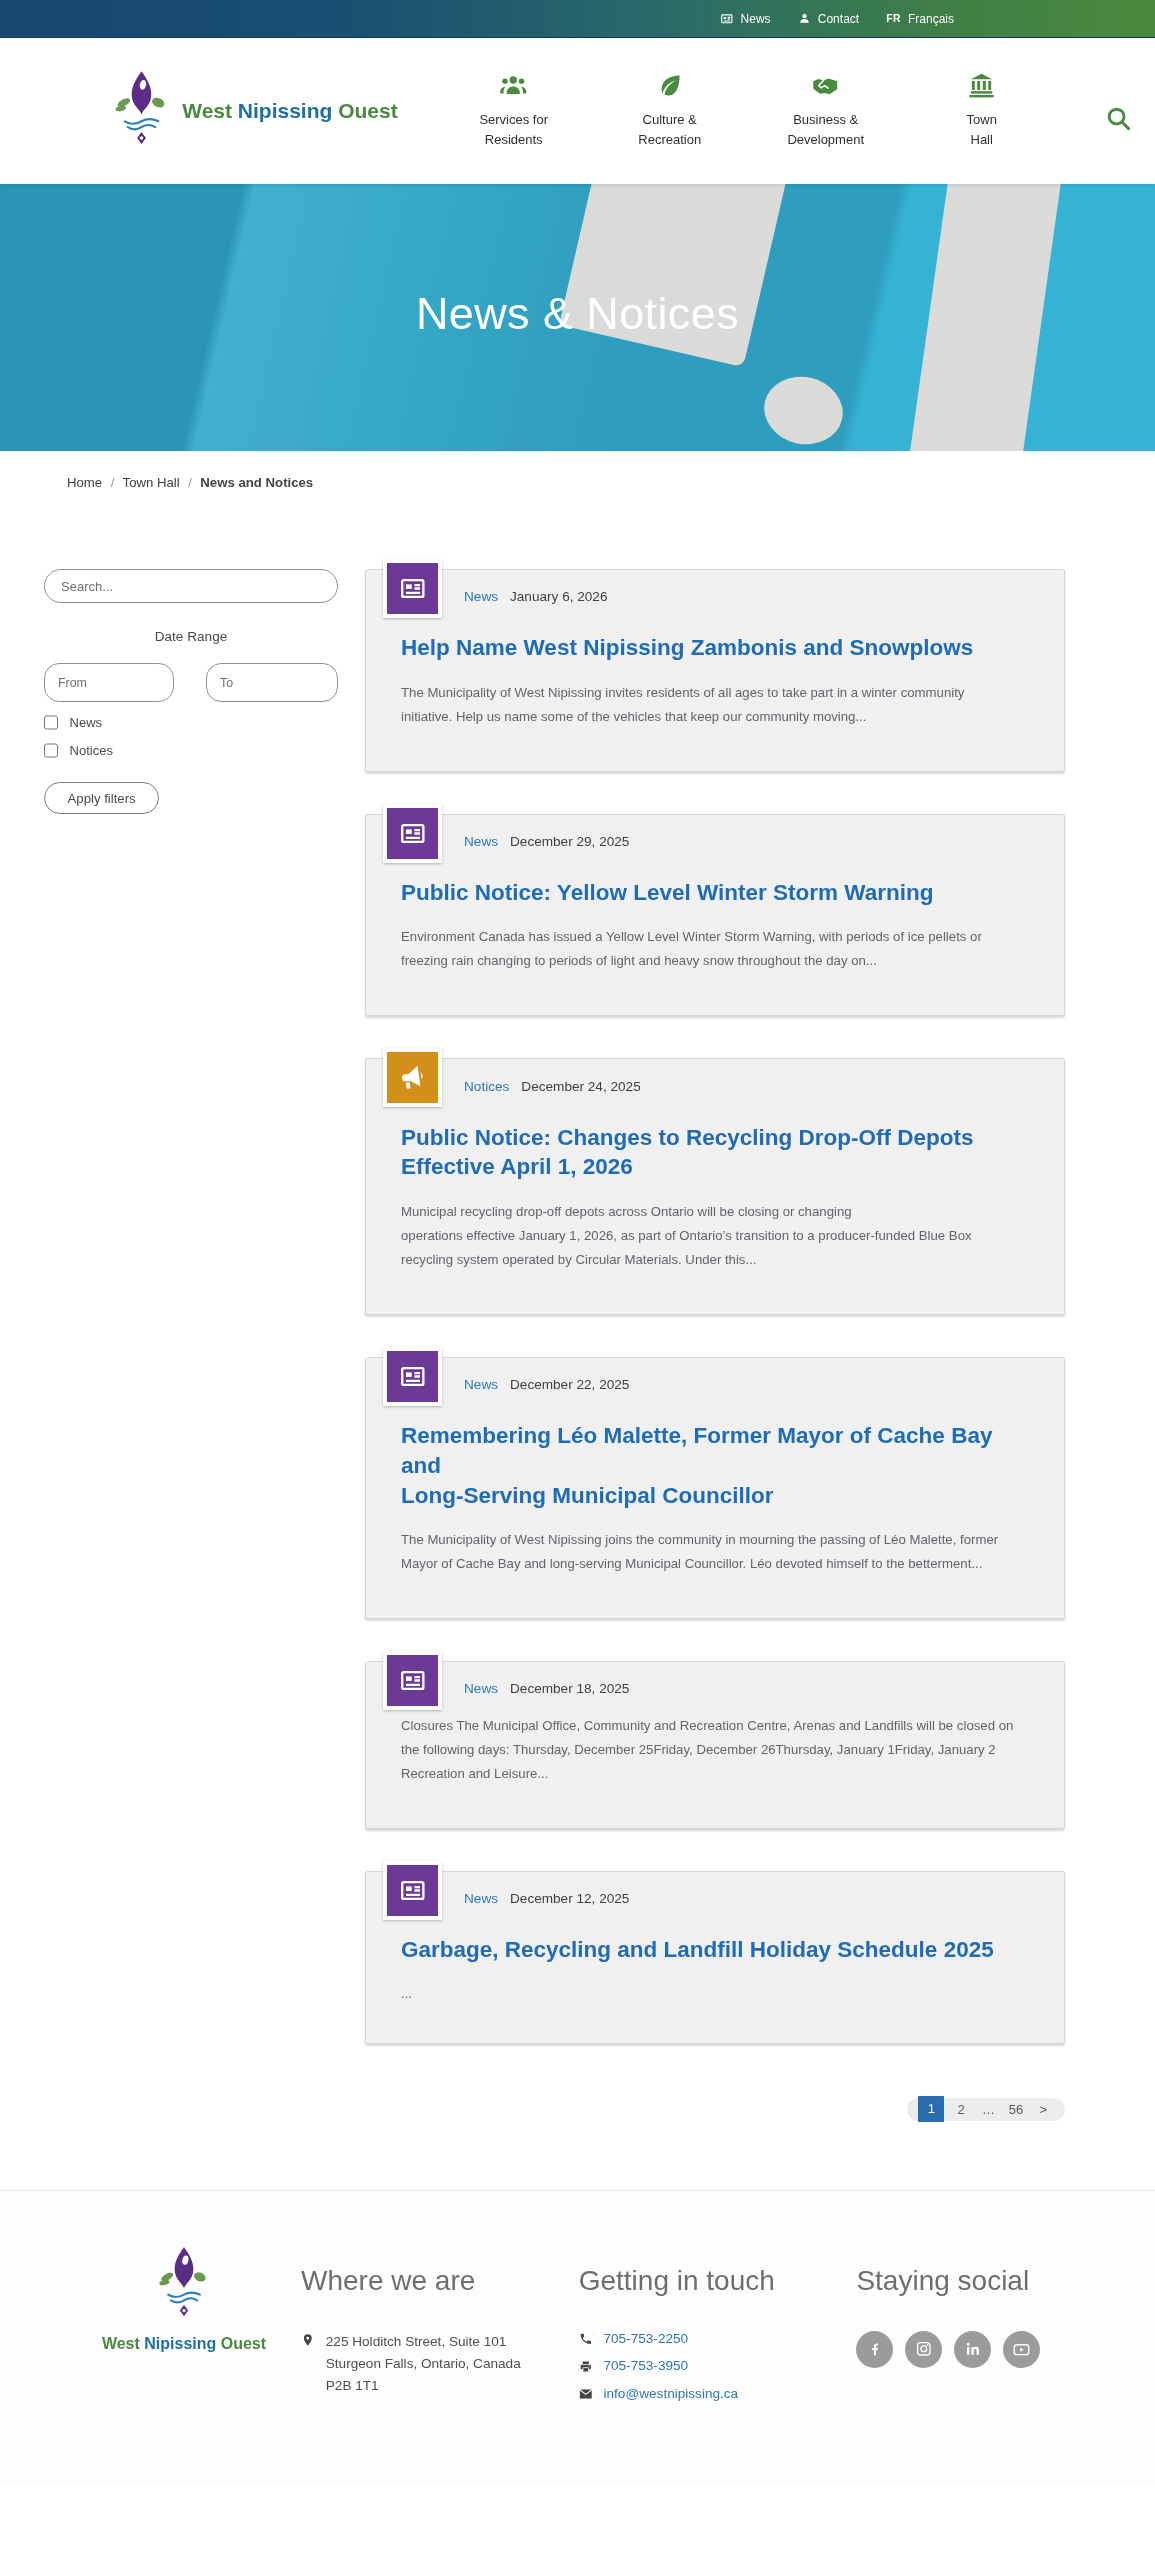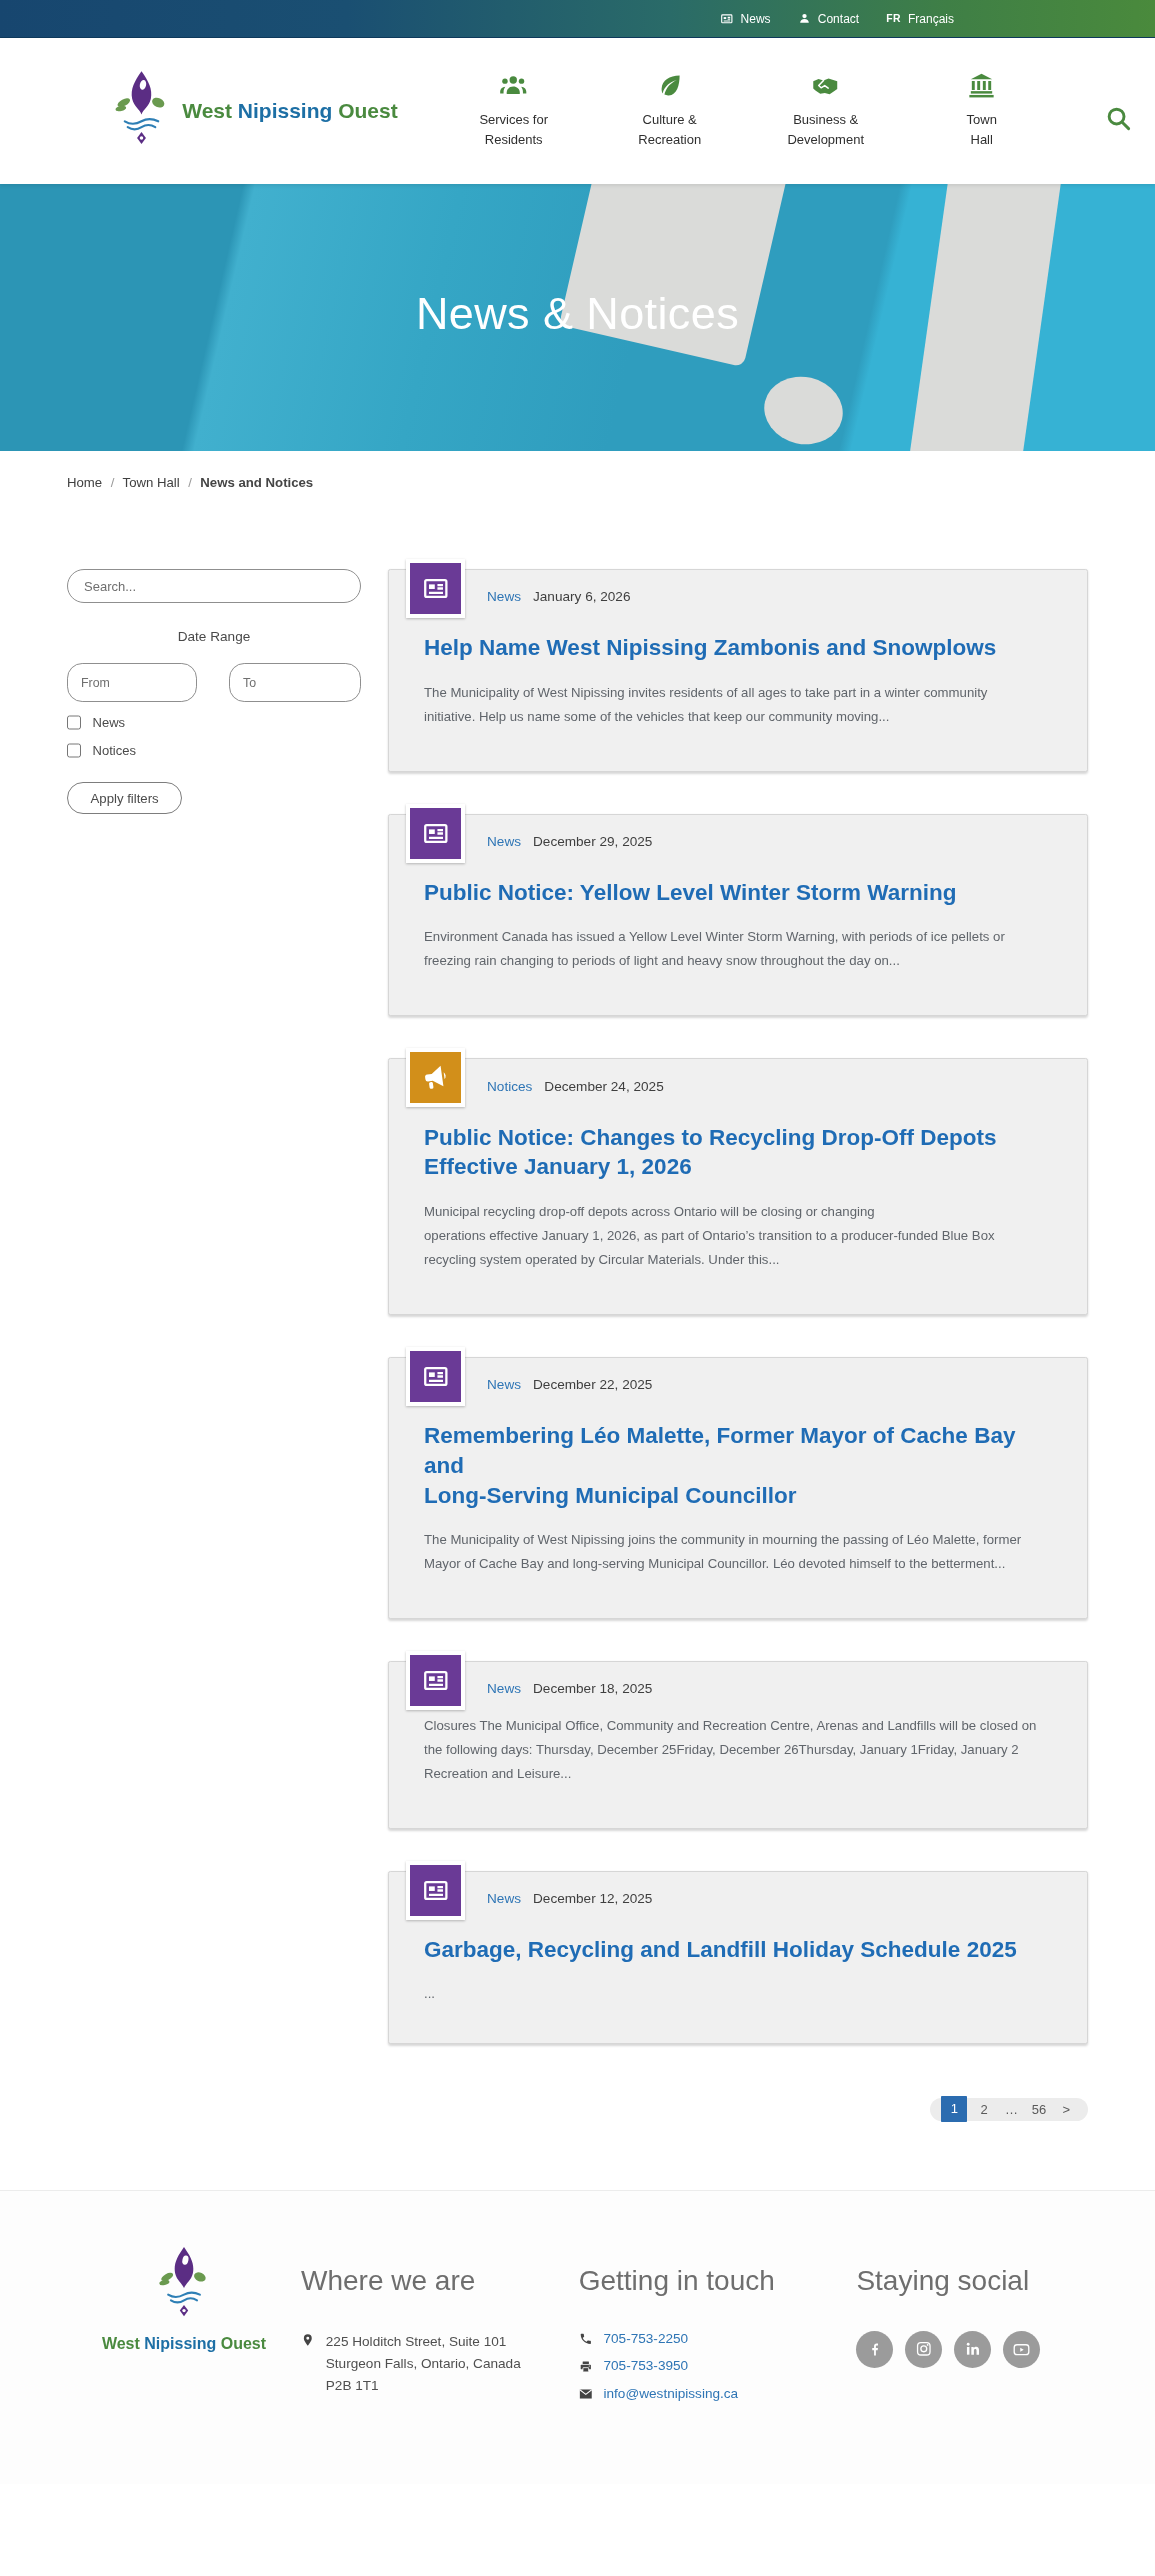--- a/index.html
+++ b/index.html
@@ -43,21 +43,21 @@
   .hero-title { position:absolute; left:0; right:0; top:50%; transform:translateY(-58%);
     text-align:center; color:#fff; font-size:45px; font-weight:300; letter-spacing:0.4px; z-index:3; }
 
   
   .breadcrumb { padding:24px 67px 0; font-size:13.2px; color:#8a8a8a; }
   .crumb-link { color:#404040; cursor:pointer; }
   .crumb-current { color:#454545; font-weight:bold; }
   .crumb-sep { margin:0 4.8px; color:#9a9a9a; }
 
   
-  .main { display:flex; padding:0 67px; margin-top:79px; align-items:flex-start; }
+  .main { display:flex; padding:0 44px; margin-top:79px; align-items:flex-start; }
   .sidebar { width:294px; flex:0 0 294px; }
   .content { margin-left:27px; width:700px; }
 
   
   .search-input { width:100%; height:34px; border:0.8px solid #8f8f8f; border-radius:17px;
     padding:0 16px; font-size:13px; color:#333; background:#fff; outline:none;
     font-family:inherit; }
   .search-input::placeholder,.pill-input::placeholder { color:#6f6f6f; }
   .daterange-label { text-align:center; margin-top:26px; font-size:13.6px; color:#4a4a4a; }
   .daterow { display:flex; justify-content:space-between; margin-top:19px; }
@@ -308,21 +308,21 @@
             <path d="M17.5 3v17l-8.2-5.6H5.6A2.1 2.1 0 0 1 3.5 12.3V10.7a2.1 2.1 0 0 1 2.1-2.1h3.7z"></path>
             <rect x="6" y="15.2" width="3.2" height="5.6" rx="1.2"></rect>
             <path d="M19.3 8.6a4.1 4.1 0 0 1 0 5.8z"></path>
           </svg>
       </div>
       <div class="card-meta">
         <span class="card-cat">Notices</span>
         <span class="card-date">December 24, 2025</span>
       </div>
       <h2 class="card-title prewrap">Public Notice: Changes to Recycling Drop-Off Depots
-Effective January 1, 2026</h2>
+Effective April 1, 2026</h2>
       <p class="card-excerpt prewrap">Municipal recycling drop-off depots across Ontario will be closing or changing
 operations effective January 1, 2026, as part of Ontario’s transition to a producer-funded Blue Box
 recycling system operated by Circular Materials. Under this...</p>
     </article>
 
     <article class="card">
       <div class="badge badge-purple">
         <svg width="29" height="29" viewBox="0 0 24 24" fill="none" stroke="#fff" stroke-width="1.9">
             <rect x="3.5" y="5" width="17.5" height="14" rx="1.2"></rect>
             <rect x="6.6" y="8.6" width="4.8" height="3.8" fill="#fff" stroke="none"></rect>

